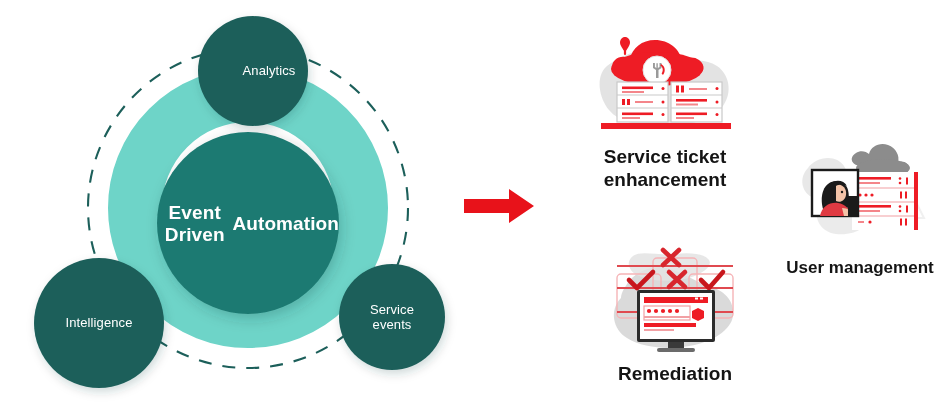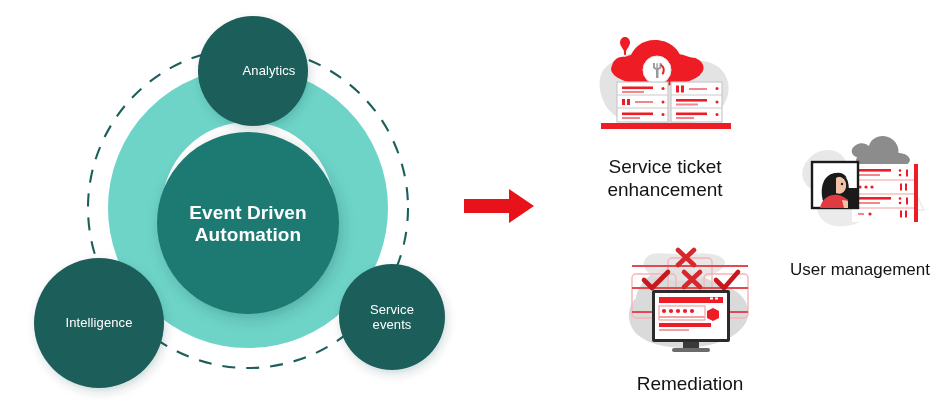--- a/index.html
+++ b/index.html
@@ -63,24 +63,24 @@
   .capability {
     position: absolute;
     display: flex;
     flex-direction: column;
     align-items: center;
   }
   .capability .art {
     position: relative;
   }
   .capability .cap-label {
-    margin-top: 12px;
+    margin-top: 2px;
     text-align: center;
     color: #141414;
-    font-weight: 400;
+    font-weight: 700;
     line-height: 1.22;
     white-space: pre-line;
   }
   .cap-label.big { font-size: 19px; }
   .cap-label.mid { font-size: 17px; }
 </style>
 </head>
 <body>
 
 <div id="diagram-root">
@@ -103,21 +103,21 @@
 
       <circle cx="253" cy="71" r="55" fill="#1c5f5a" filter="url(#softshadow2)"></circle>
 
       <circle cx="99" cy="323" r="65" fill="#1c5f5a" filter="url(#softshadow2)"></circle>
 
       <circle cx="392" cy="317" r="53" fill="#1c5f5a" filter="url(#softshadow2)"></circle>
 
       <circle cx="248" cy="223" r="91" fill="#1f7a72" filter="url(#softshadow)"></circle>
     </svg>
 
-    <div class="node-label core" style="left:157px; top:193px; width:182px; height:62px; flex-direction:column;">
+    <div class="node-label core" style="left:157px; top:193px; width:182px; height:62px; flex-direction:row;">
       <span>Event Driven</span>
       <span>Automation</span>
     </div>
 
     <div class="node-label satellite" style="left:198px; top:58px; width:110px; height:26px;margin-left:16px;">
       <span>Analytics</span>
     </div>
 
     <div class="node-label satellite" style="left:39px; top:310px; width:120px; height:26px;text-align:right;">
       <span>Intelligence</span>
@@ -190,21 +190,21 @@
           <circle cx="132" cy="90.5" r="1.5" fill="#ee1c25"></circle>
         </g>
 
         <rect x="16" y="99" width="130" height="6" fill="#ee1c25"></rect>
       </svg>
     </div>
     <div class="cap-label big">Service ticket
 enhancement</div>
   </div>
 
-  <div class="capability" style="left:615px; top:238px; width:150px;">
+  <div class="capability" style="left:600px; top:238px; width:150px;">
     <div class="art">
       <svg width="145" height="118" viewBox="0 0 145 118">
 
         <path d="M18 60 C6 72 10 92 24 100 C40 110 66 112 86 108
                  C110 104 128 92 130 78 C132 62 120 52 106 48
                  C92 44 80 34 64 30 C48 26 30 36 24 46 C20 52 18 56 18 60 Z" fill="#d6d6d6" opacity="0.9"></path>
         <path d="M30 18 C22 24 26 34 36 38 C50 44 70 44 86 40
                  C100 36 110 28 106 22 C102 16 88 14 72 16
                  C56 18 38 12 30 18 Z" fill="#e3e3e3" opacity="0.85"></path>
 
@@ -259,21 +259,21 @@
           <path d="M95 70 L101 73 L101 80 L95 83 L89 80 L89 73 Z" fill="#ee1c25"></path>
 
           <rect x="65" y="104" width="16" height="7" fill="#3a3a3a"></rect>
           <rect x="54" y="110" width="38" height="4" rx="2" fill="#6b6b6b"></rect>
         </g>
       </svg>
     </div>
     <div class="cap-label big">Remediation</div>
   </div>
 
-  <div class="capability" style="left:780px; top:132px; width:160px;">
+  <div class="capability" style="left:780px; top:140px; width:160px;">
     <div class="art">
       <svg width="140" height="112" viewBox="0 0 140 112">
 
         <path d="M18 28 C8 38 12 54 24 58 C38 62 52 54 56 42
                  C60 30 52 18 38 18 C30 18 22 22 18 28 Z" fill="#e2e2e2" opacity="0.8"></path>
         <path d="M30 66 C22 76 30 92 46 94 C66 96 80 86 82 74
                  C84 62 72 56 58 58 C44 60 36 60 30 66 Z" fill="#e2e2e2" opacity="0.7"></path>
 
         <path d="M112 34 L134 78 L90 78 Z" fill="none" stroke="#f0f0f0" stroke-width="2"></path>
 

